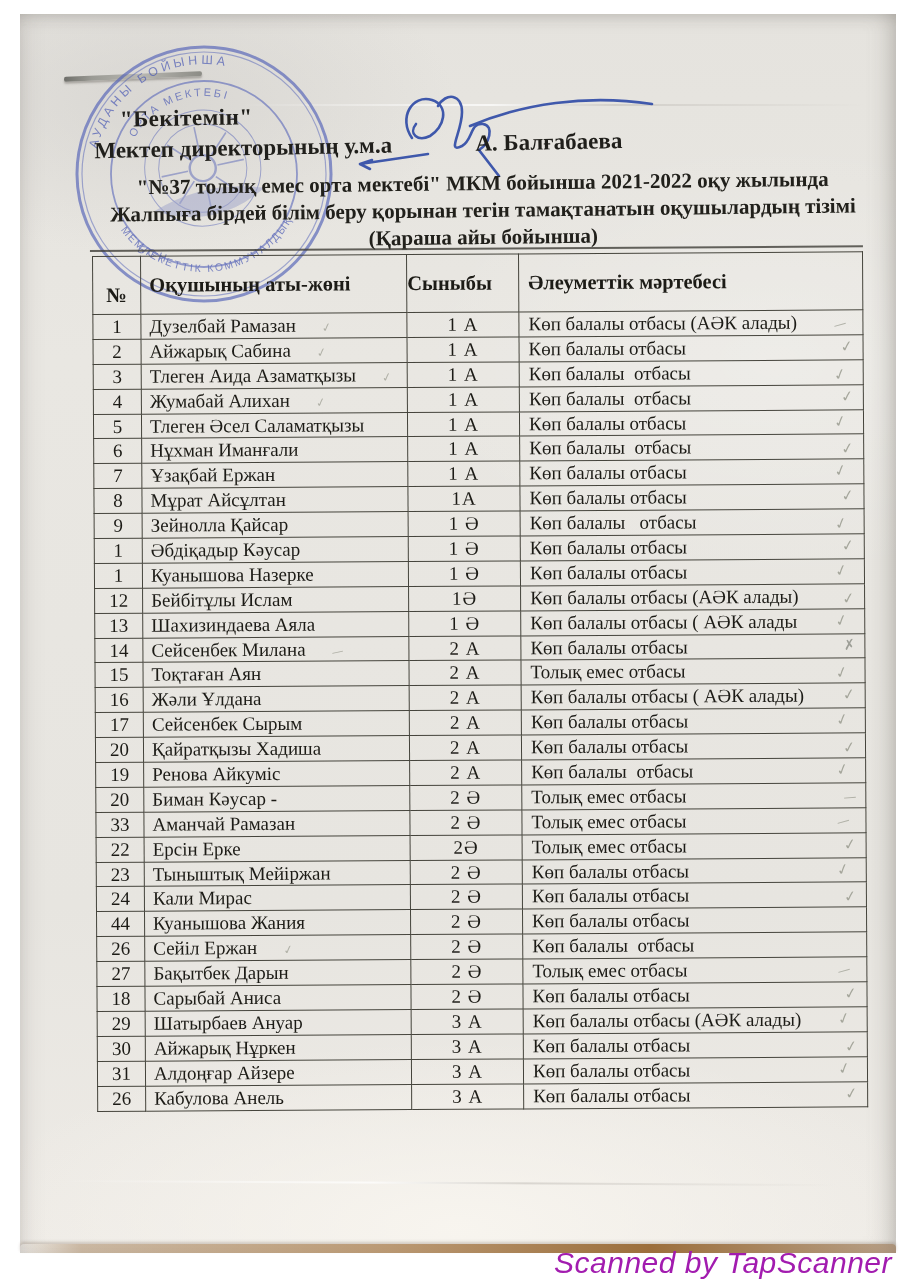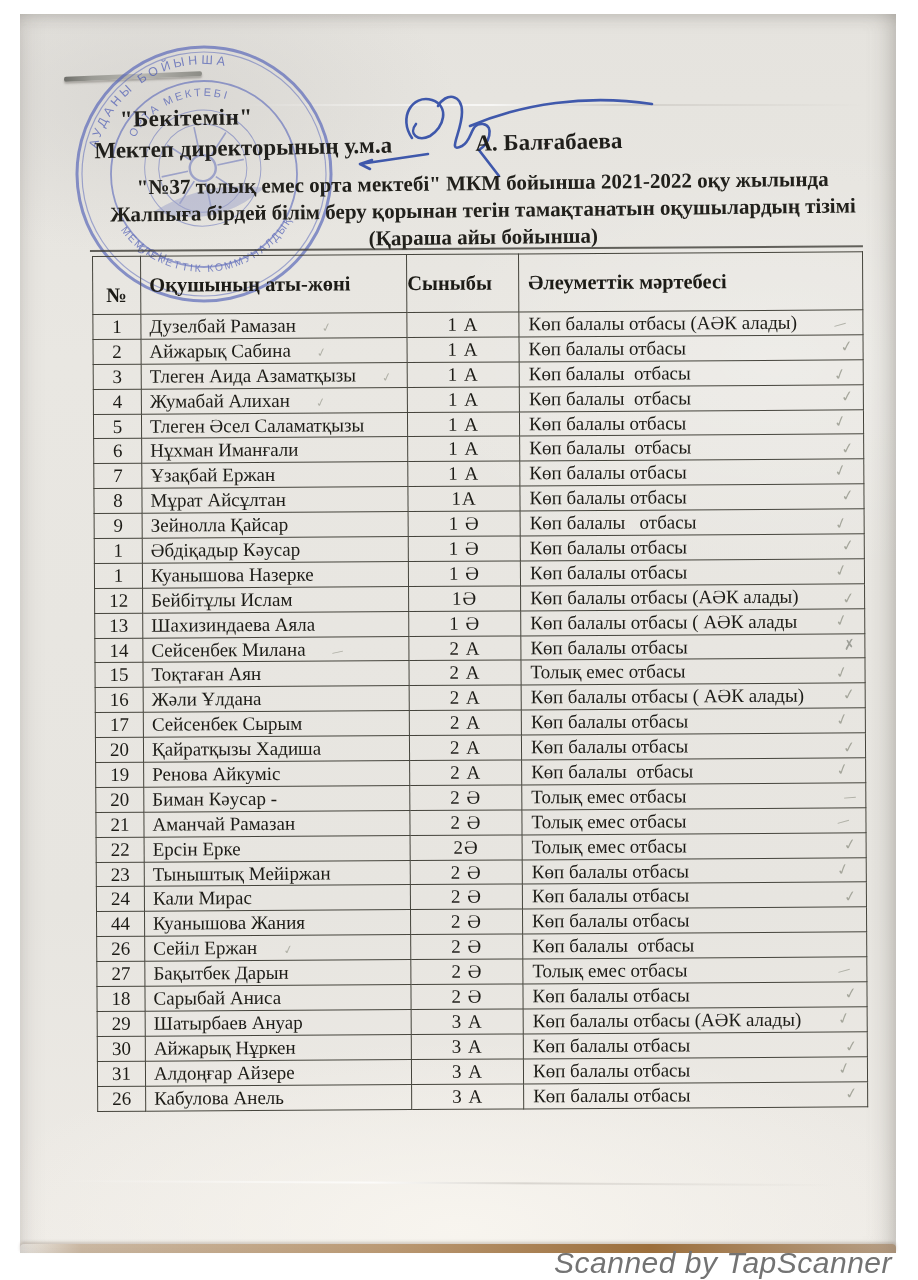--- a/index.html
+++ b/index.html
@@ -66,21 +66,21 @@
     transform:rotate(-8deg);font-family:"DejaVu Sans",sans-serif;font-weight:400;}
   tr:nth-child(odd) .mark{right:16px;transform:rotate(-15deg);}
   tr:nth-child(3n) .mark{top:5px;}
   .mark.m-dash{color:#a6a79c;font-size:13px;top:6px;transform:rotate(-4deg);}
   .mark.m-x{font-size:14px;color:#90928a;}
   .n-tick{display:inline-block;margin-left:26px;font-size:12px;color:#a3a499;opacity:.8;
     transform:rotate(-12deg);font-family:"DejaVu Sans",sans-serif;}
 
   
   .watermark{position:absolute;right:26px;bottom:0px;font-family:"Liberation Sans",sans-serif;
-    font-style:italic;font-size:30px;color:#737373;letter-spacing:.5px;}
+    font-style:italic;font-size:30px;color:#a21caf;letter-spacing:.5px;}
 </style>
 </head>
 <body>
 
 <div class="canvas">
   <div class="page">
 
     <div class="crease crease-1"></div>
     <div class="crease crease-2"></div>
     <div class="staple"></div>
@@ -274,21 +274,21 @@
               <td class="c-class">2 А</td>
               <td class="c-status">Көп балалы  отбасы<span class="mark m-check">✓</span></td>
             </tr>
             <tr>
               <td class="c-num">20</td>
               <td class="c-name">Биман Кәусар    -</td>
               <td class="c-class">2 Ә</td>
               <td class="c-status">Толық емес отбасы<span class="mark m-dash">—</span></td>
             </tr>
             <tr>
-              <td class="c-num">21</td>
+              <td class="c-num">33</td>
               <td class="c-name">Аманчай Рамазан</td>
               <td class="c-class">2 Ә</td>
               <td class="c-status">Толық емес отбасы<span class="mark m-dash">—</span></td>
             </tr>
             <tr>
               <td class="c-num">22</td>
               <td class="c-name">Ерсін  Ерке</td>
               <td class="c-class">2Ә</td>
               <td class="c-status">Толық емес отбасы<span class="mark m-check">✓</span></td>
             </tr>

